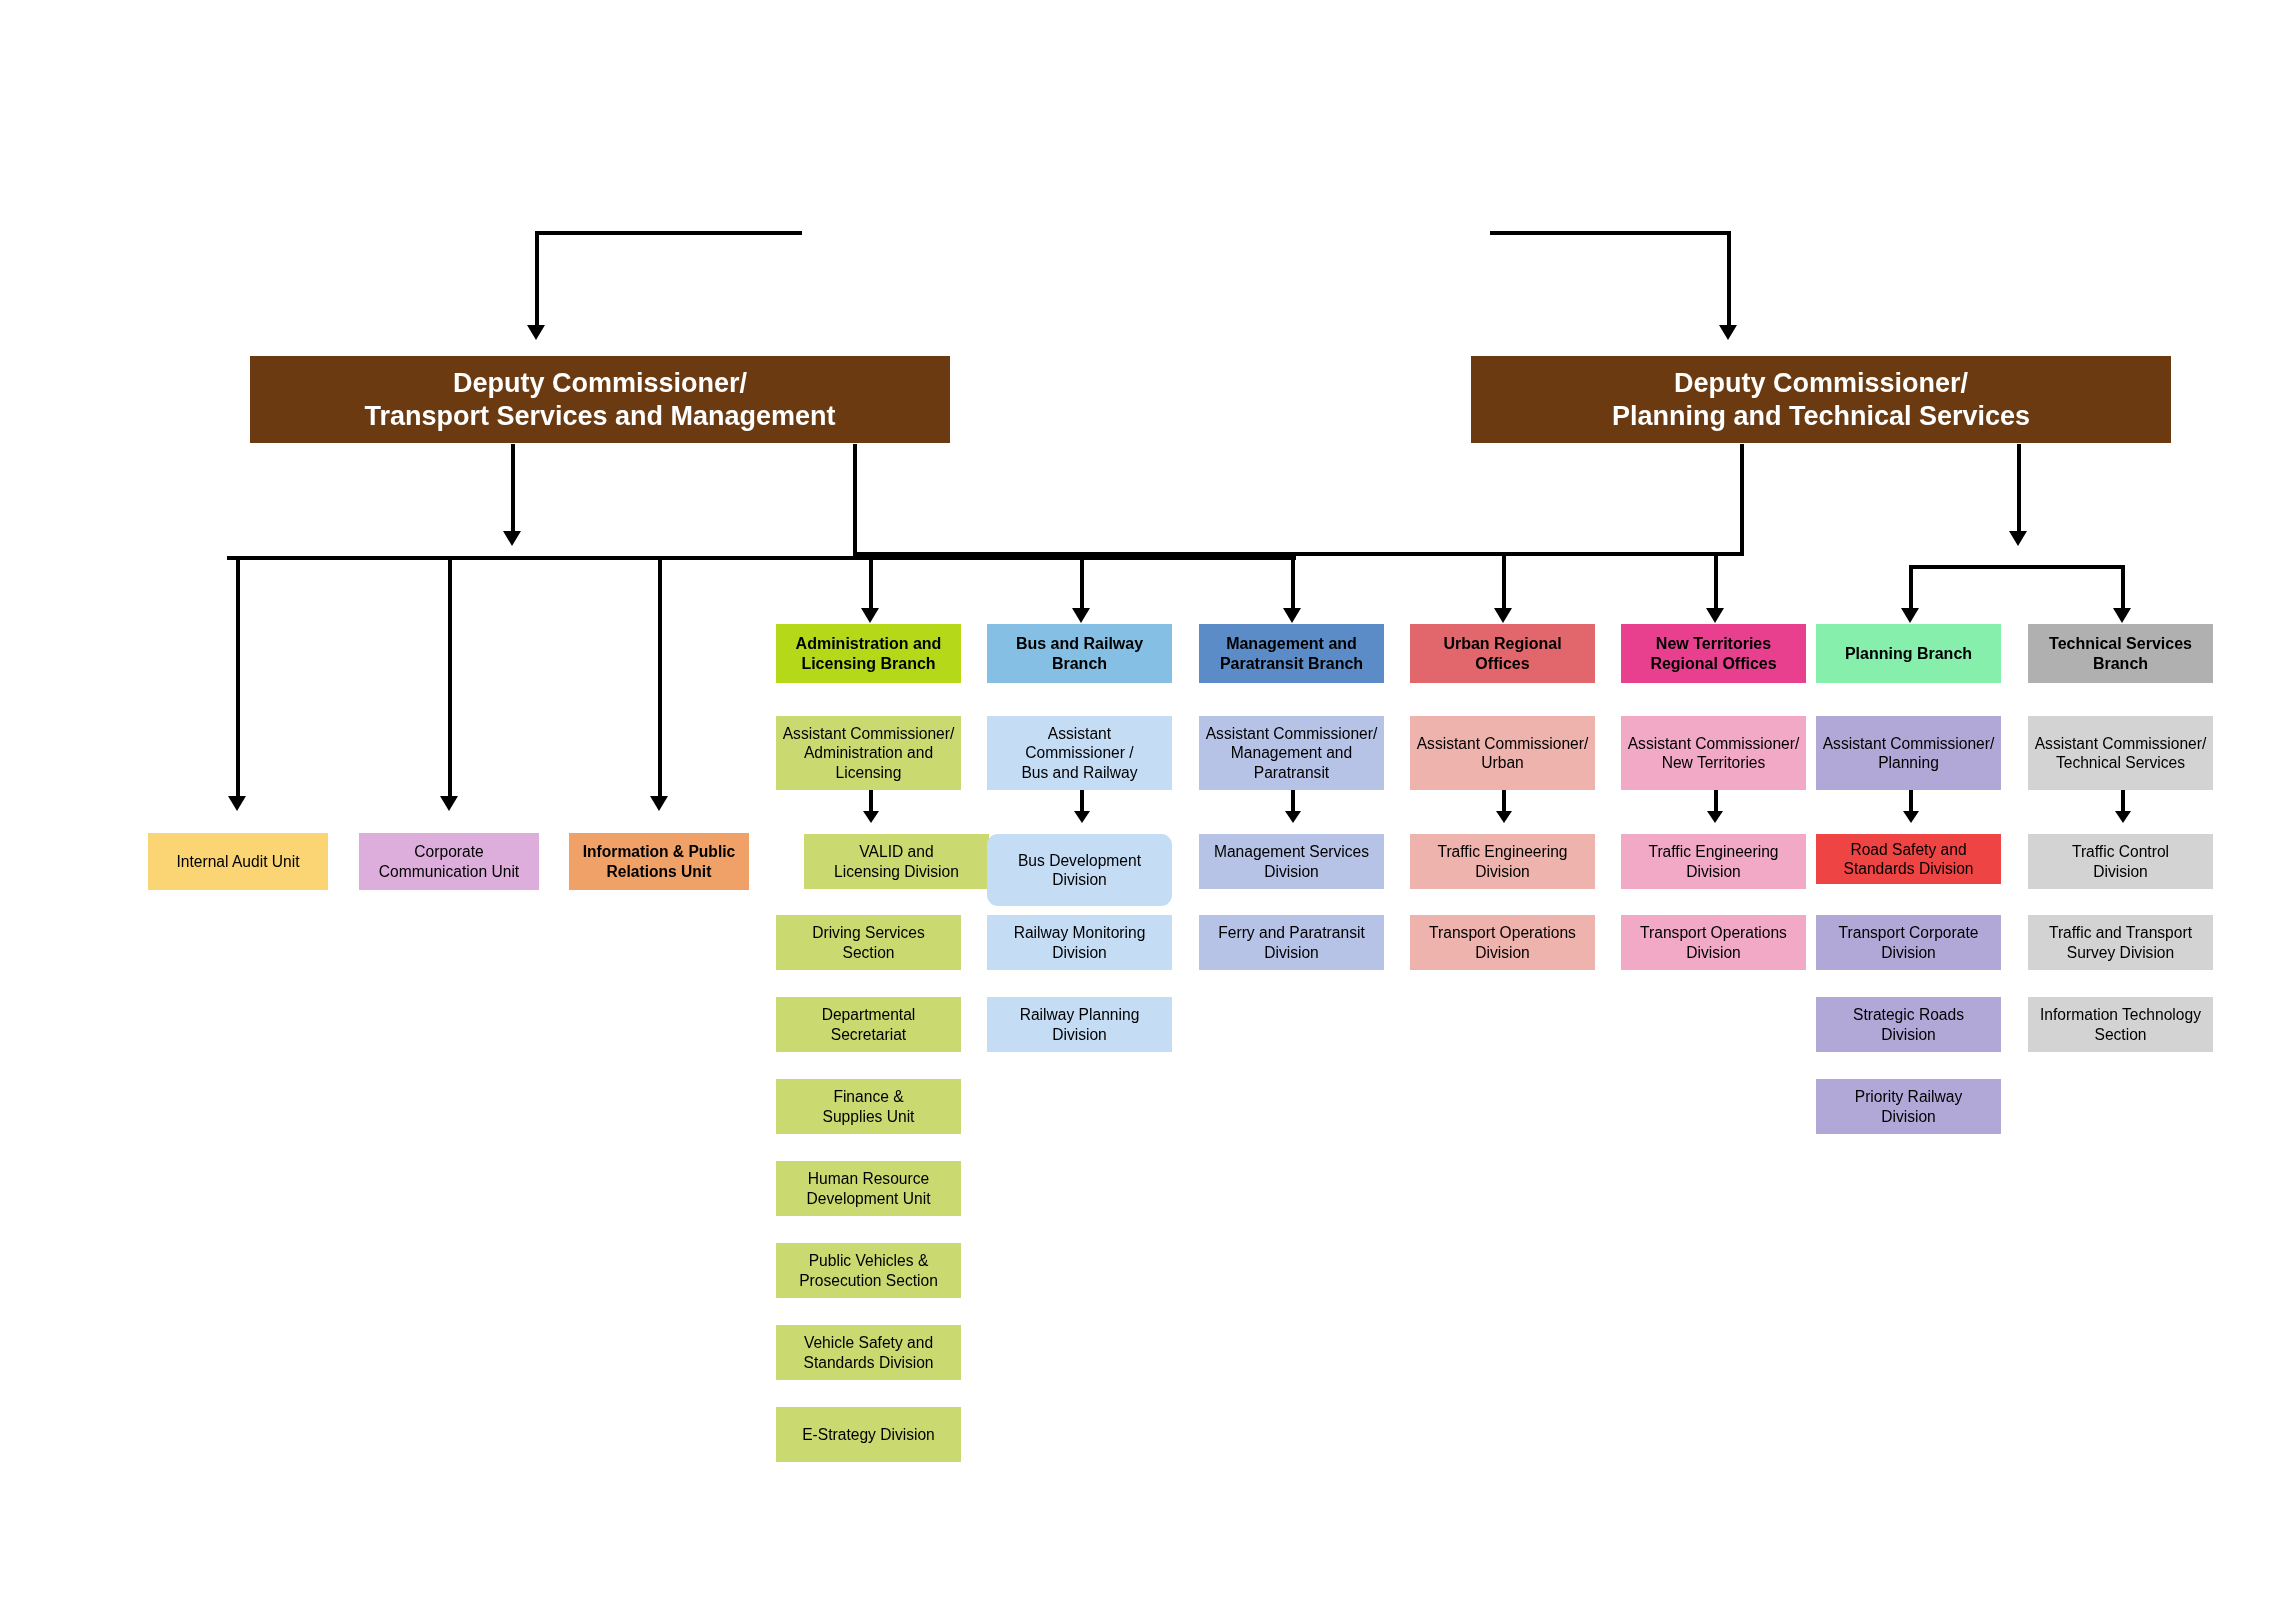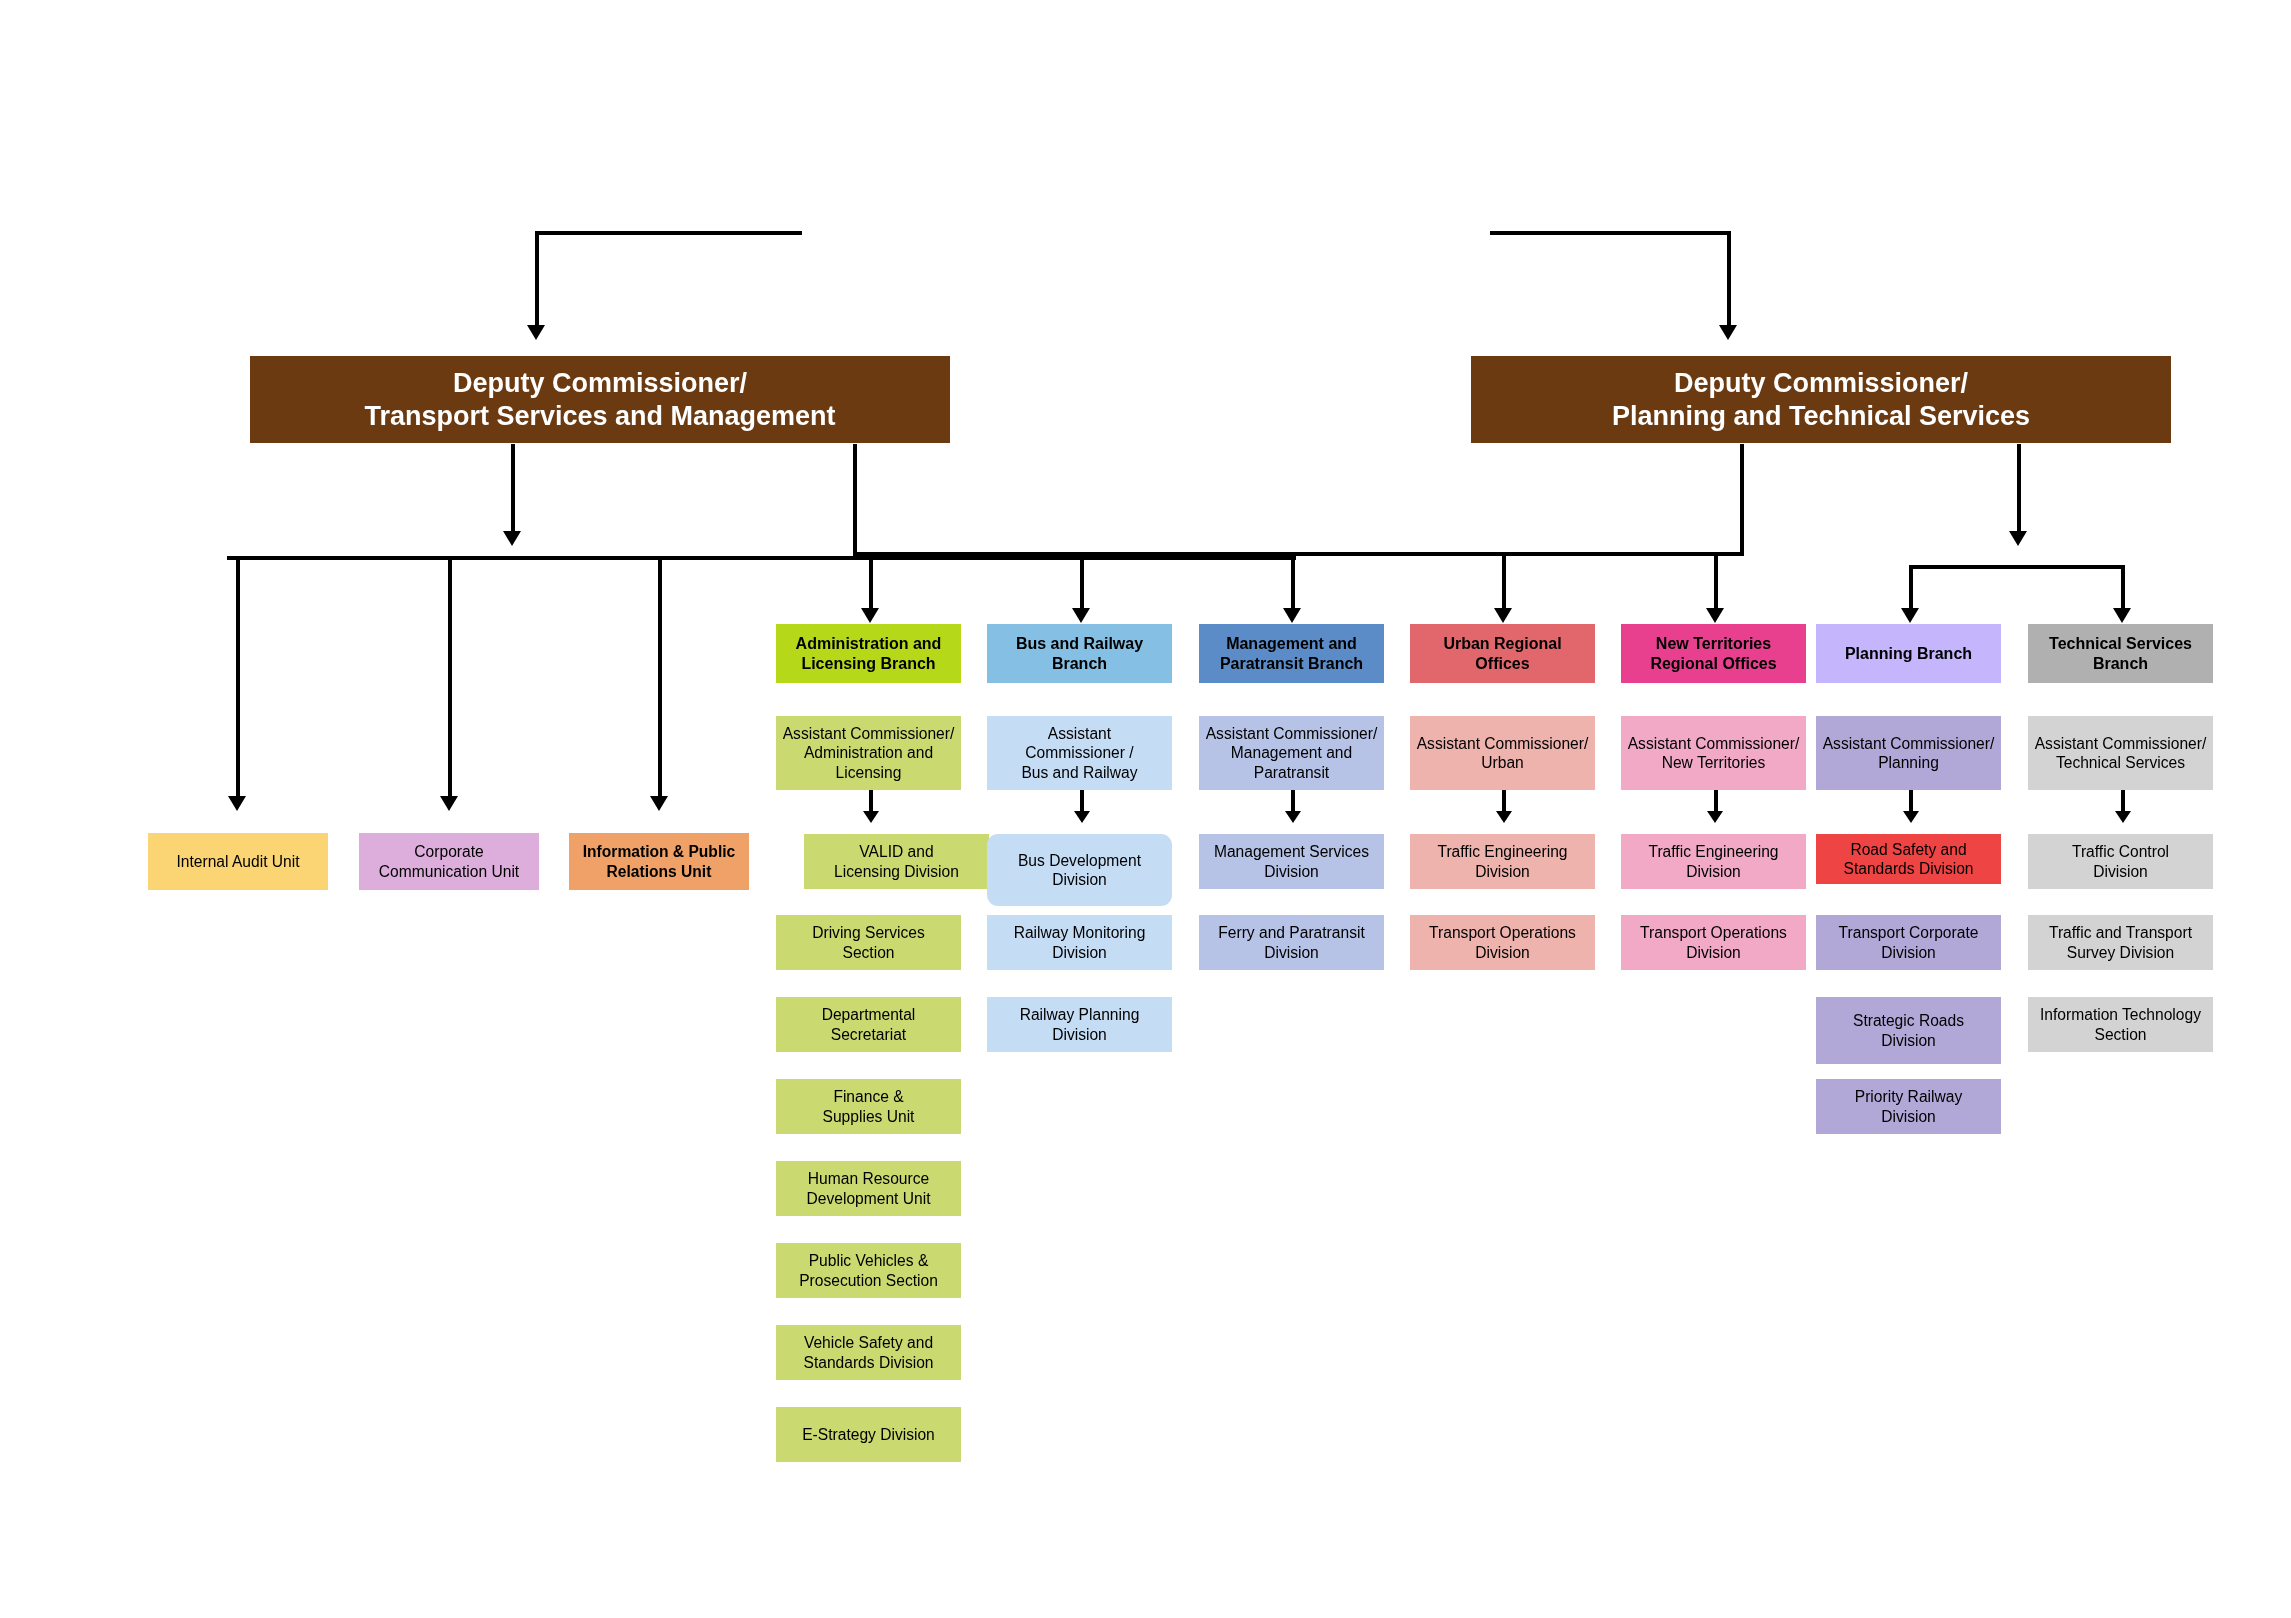--- a/index.html
+++ b/index.html
@@ -225,28 +225,28 @@
 
   <div class="node branch" style="left:1621px; top:624px; width:185px; height:59px; background:#e93f8f;">New Territories
 Regional Offices</div>
   <div class="node ac" style="left:1621px; top:716px; width:185px; height:74px; background:#f1a9c5;">Assistant Commissioner/
 New Territories</div>
   <div class="node unit" style="left:1621px; top:834px; width:185px; height:55px; background:#f1a9c5;">Traffic Engineering
 Division</div>
   <div class="node unit" style="left:1621px; top:915px; width:185px; height:55px; background:#f1a9c5;">Transport Operations
 Division</div>
 
-  <div class="node branch" style="left:1816px; top:624px; width:185px; height:59px; background:#c4b5fd;">Planning Branch</div>
+  <div class="node branch" style="left:1816px; top:624px; width:185px; height:59px; background:#86efac;">Planning Branch</div>
   <div class="node ac" style="left:1816px; top:716px; width:185px; height:74px; background:#b1a8d8;">Assistant Commissioner/
 Planning</div>
   <div class="node unit" style="left:1816px; top:834px; width:185px; height:50px; background:#ef4444;">Road Safety and
 Standards Division</div>
   <div class="node unit" style="left:1816px; top:915px; width:185px; height:55px; background:#b1a8d8;">Transport Corporate
 Division</div>
-  <div class="node unit" style="left:1816px; top:997px; width:185px; height:67px; background:#b1a8d8;">Strategic Roads
+  <div class="node unit" style="left:1816px; top:997px; width:185px; height:55px; background:#b1a8d8;">Strategic Roads
 Division</div>
   <div class="node unit" style="left:1816px; top:1079px; width:185px; height:55px; background:#b1a8d8;">Priority Railway
 Division</div>
 
   <div class="node branch" style="left:2028px; top:624px; width:185px; height:59px; background:#b0b0b0;">Technical Services
 Branch</div>
   <div class="node ac" style="left:2028px; top:716px; width:185px; height:74px; background:#d3d3d3;">Assistant Commissioner/
 Technical Services</div>
   <div class="node unit" style="left:2028px; top:834px; width:185px; height:55px; background:#d3d3d3;">Traffic Control
 Division</div>

